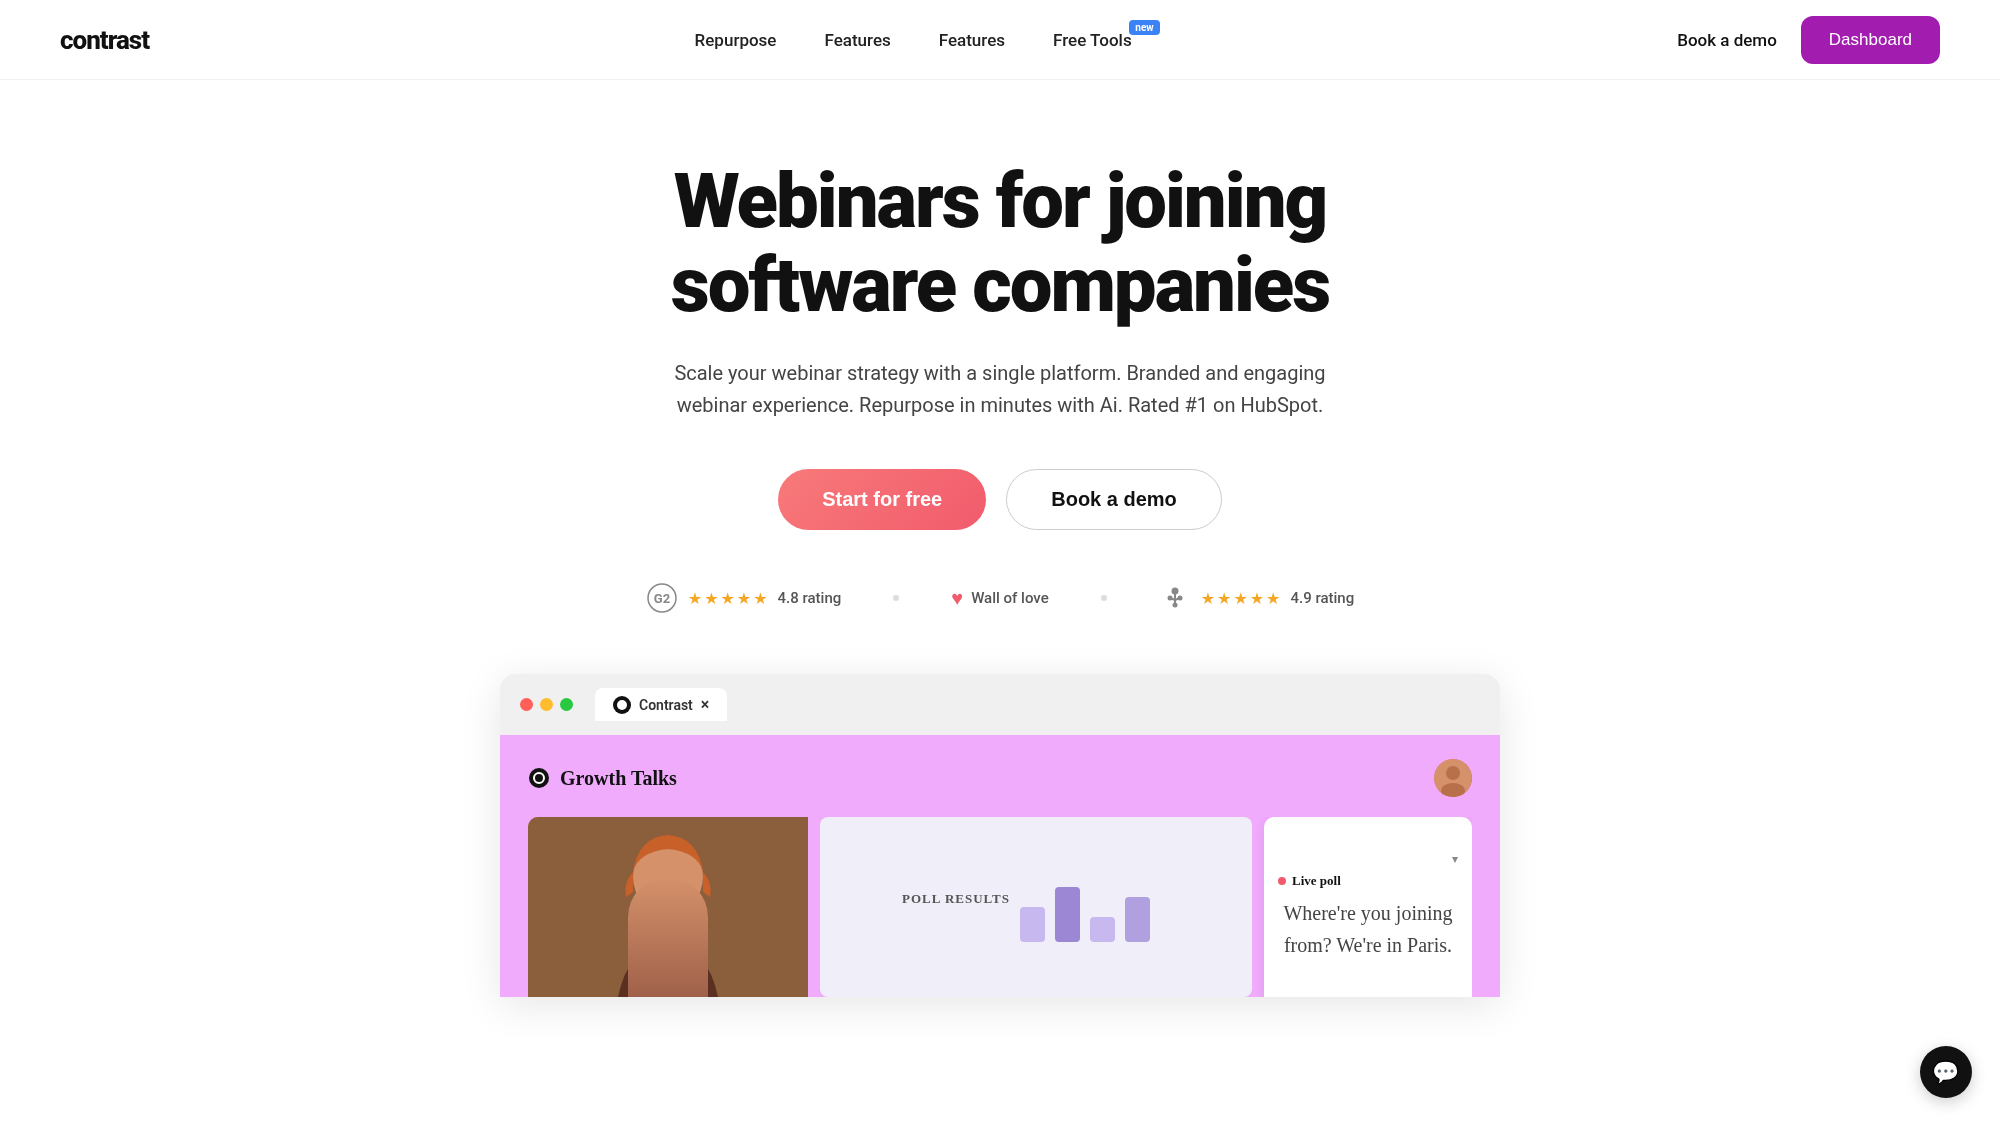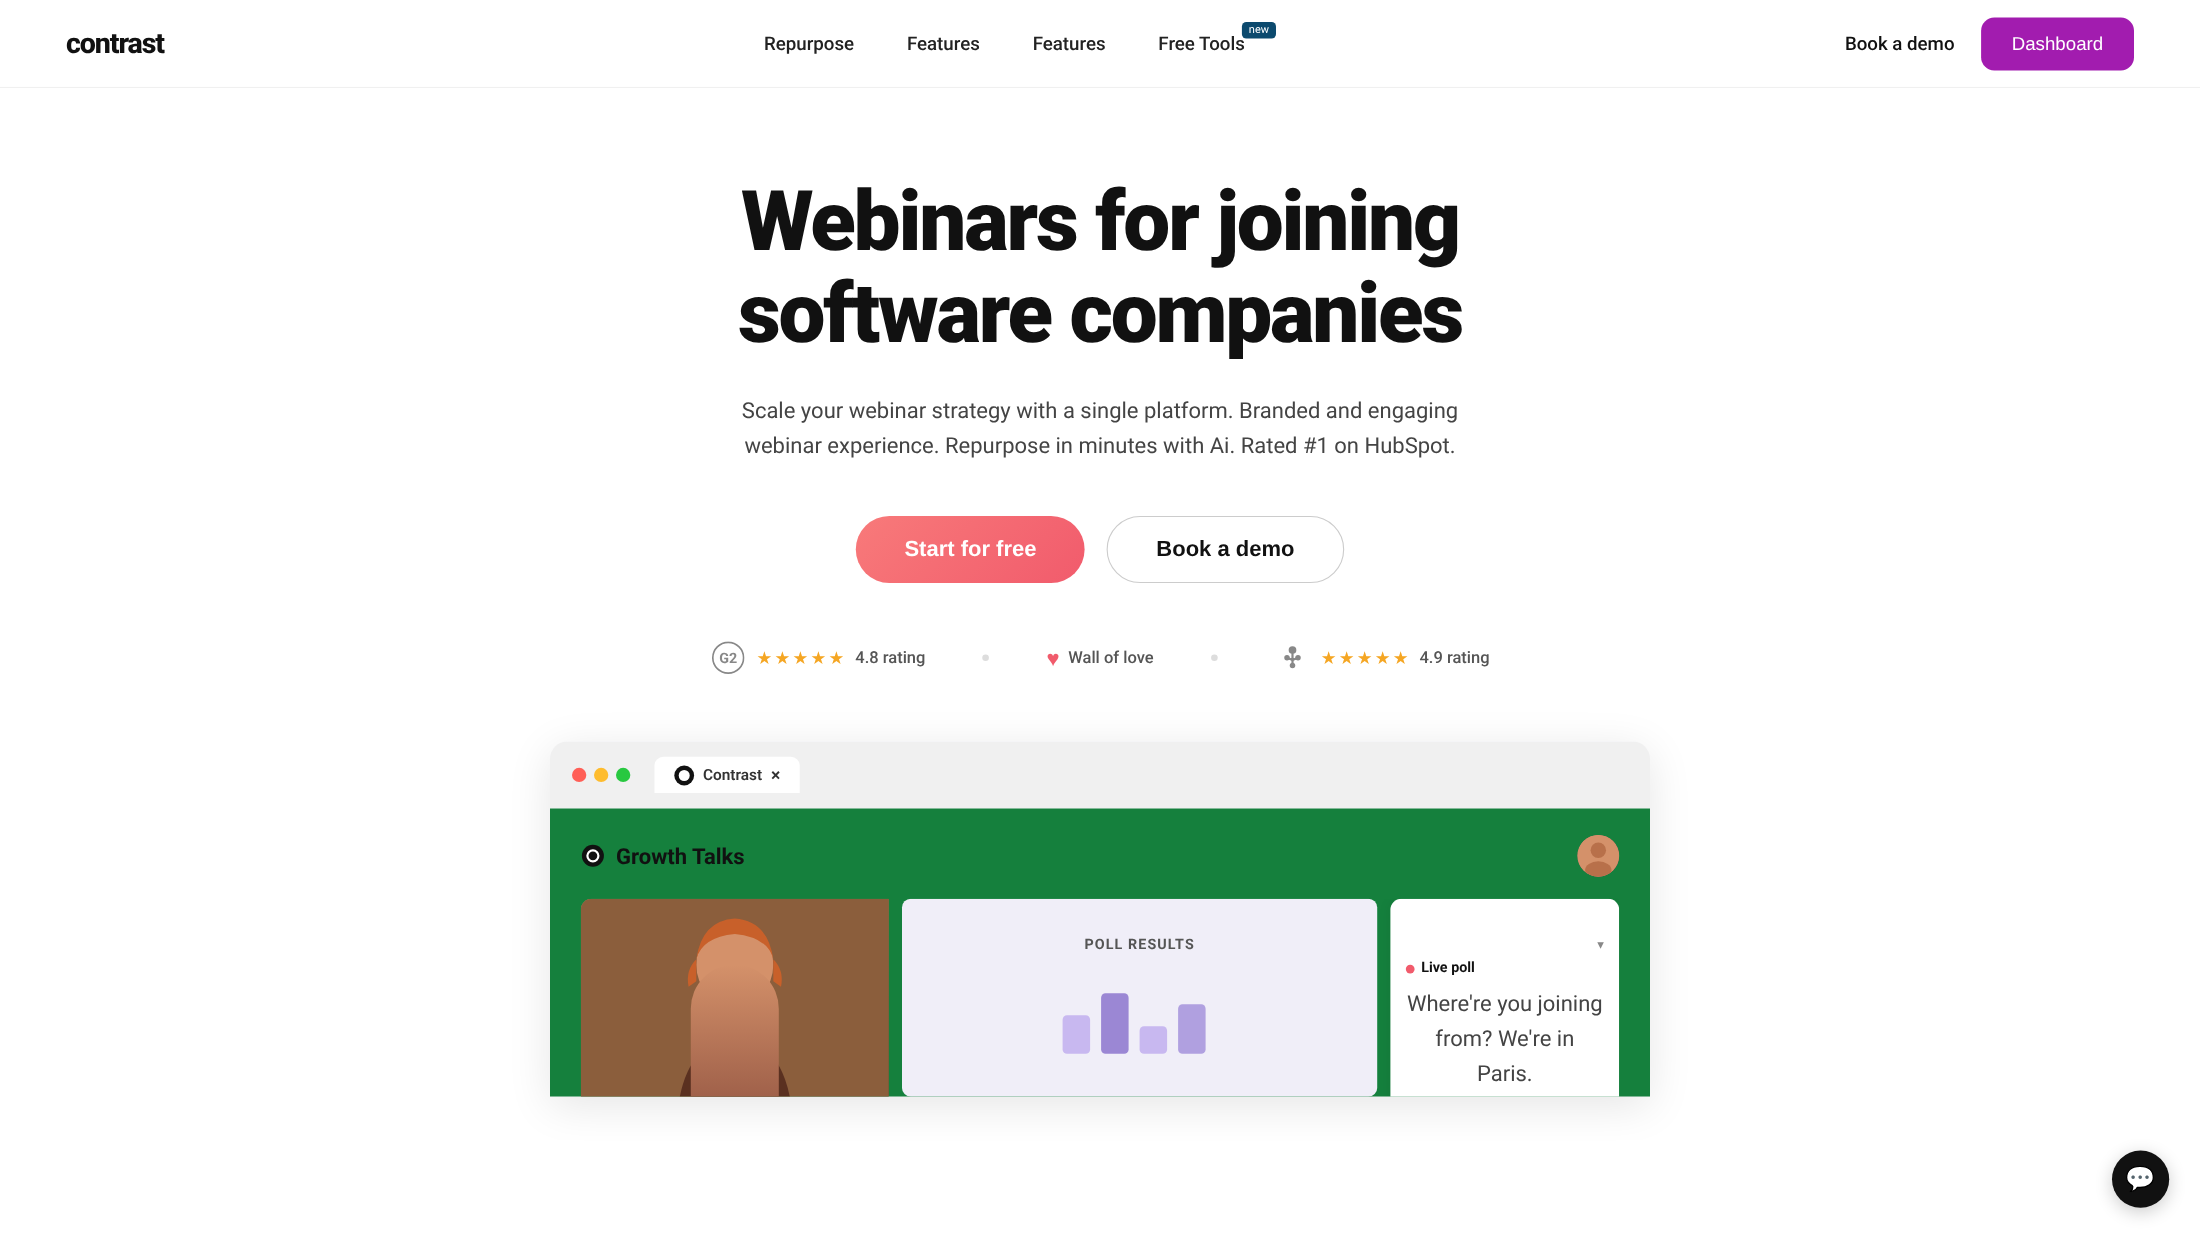--- a/index.html
+++ b/index.html
@@ -37,24 +37,24 @@
       font-size: 17px;
       font-weight: 500;
     }
     .nav-free-tools {
       position: relative;
     }
     .nav-free-tools .badge-new {
       position: absolute;
       top: -10px;
       right: -28px;
-      background: #0c4a6e;
+      background: #3b82f6;
       color: #fff;
       font-size: 10px;
-      font-weight: 400;
+      font-weight: 700;
       padding: 2px 6px;
       border-radius: 4px;
       text-transform: lowercase;
     }
     .nav-actions {
       display: flex;
       align-items: center;
       gap: 24px;
     }
     .nav-book-demo {
@@ -212,22 +212,23 @@
     .browser-tab span { color: #333; }
     .browser-close {
       margin-left: auto;
       color: #888;
       font-size: 16px;
       cursor: pointer;
     }
 
     
     .browser-content {
-      background: #15803d;
+      background: #f0abfc;
       padding: 24px 28px 0;
+      font-family: Liberation Serif, serif;
     }
     .app-header {
       display: flex;
       align-items: center;
       justify-content: space-between;
       margin-bottom: 20px;
     }
     .app-title {
       display: flex;
       align-items: center;
@@ -275,21 +276,21 @@
       height: 120px;
       background: linear-gradient(180deg, #d4916a 0%, #a0614a 100%);
       border-radius: 40px 40px 0 0;
     }
 
     .center-panel {
       flex: 1.4;
       background: #f0eef8;
       border-radius: 8px;
       display: flex;
-      flex-direction: column;
+      flex-direction: row;
       align-items: center;
       justify-content: center;
       padding: 20px;
     }
     .poll-results-label {
       font-size: 13px;
       font-weight: 700;
       color: #555;
       letter-spacing: 1px;
       text-transform: uppercase;

